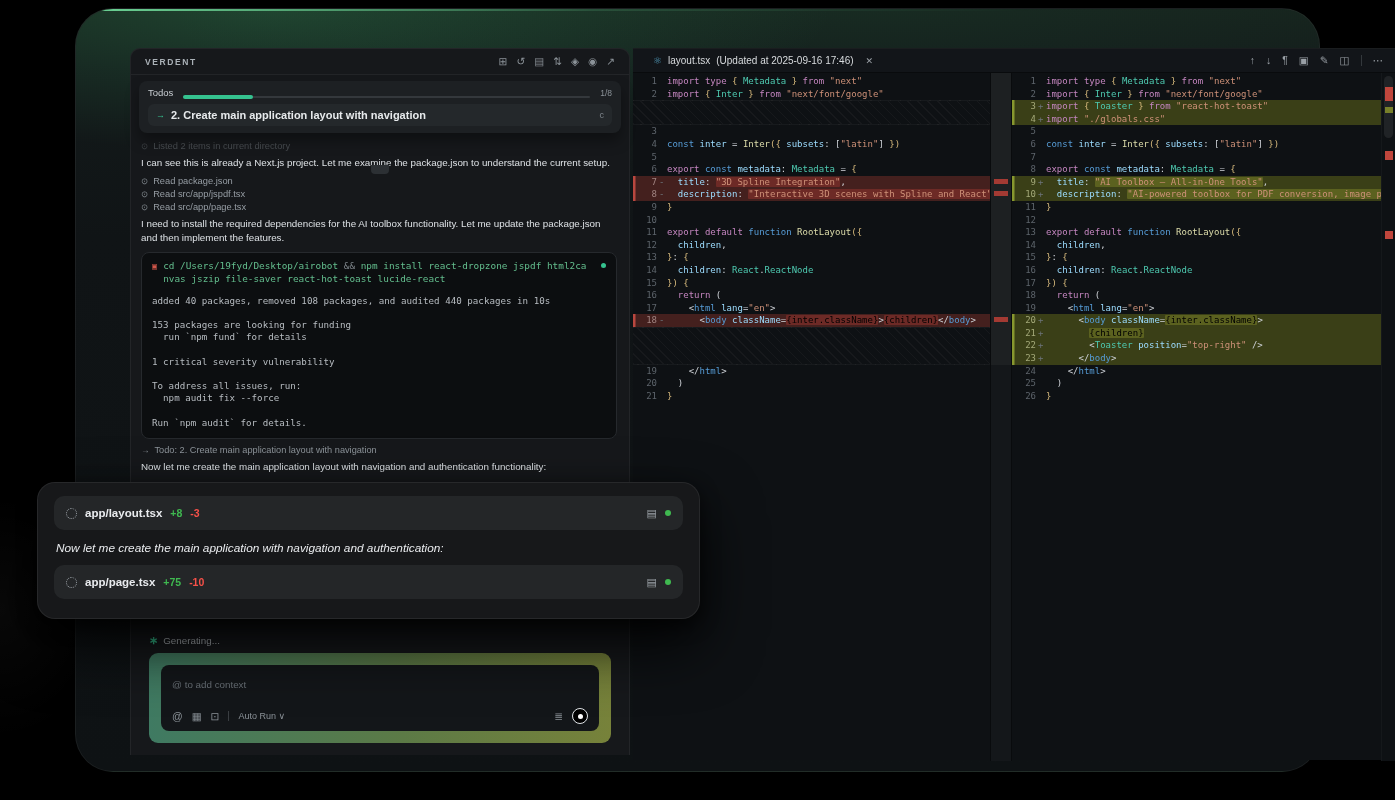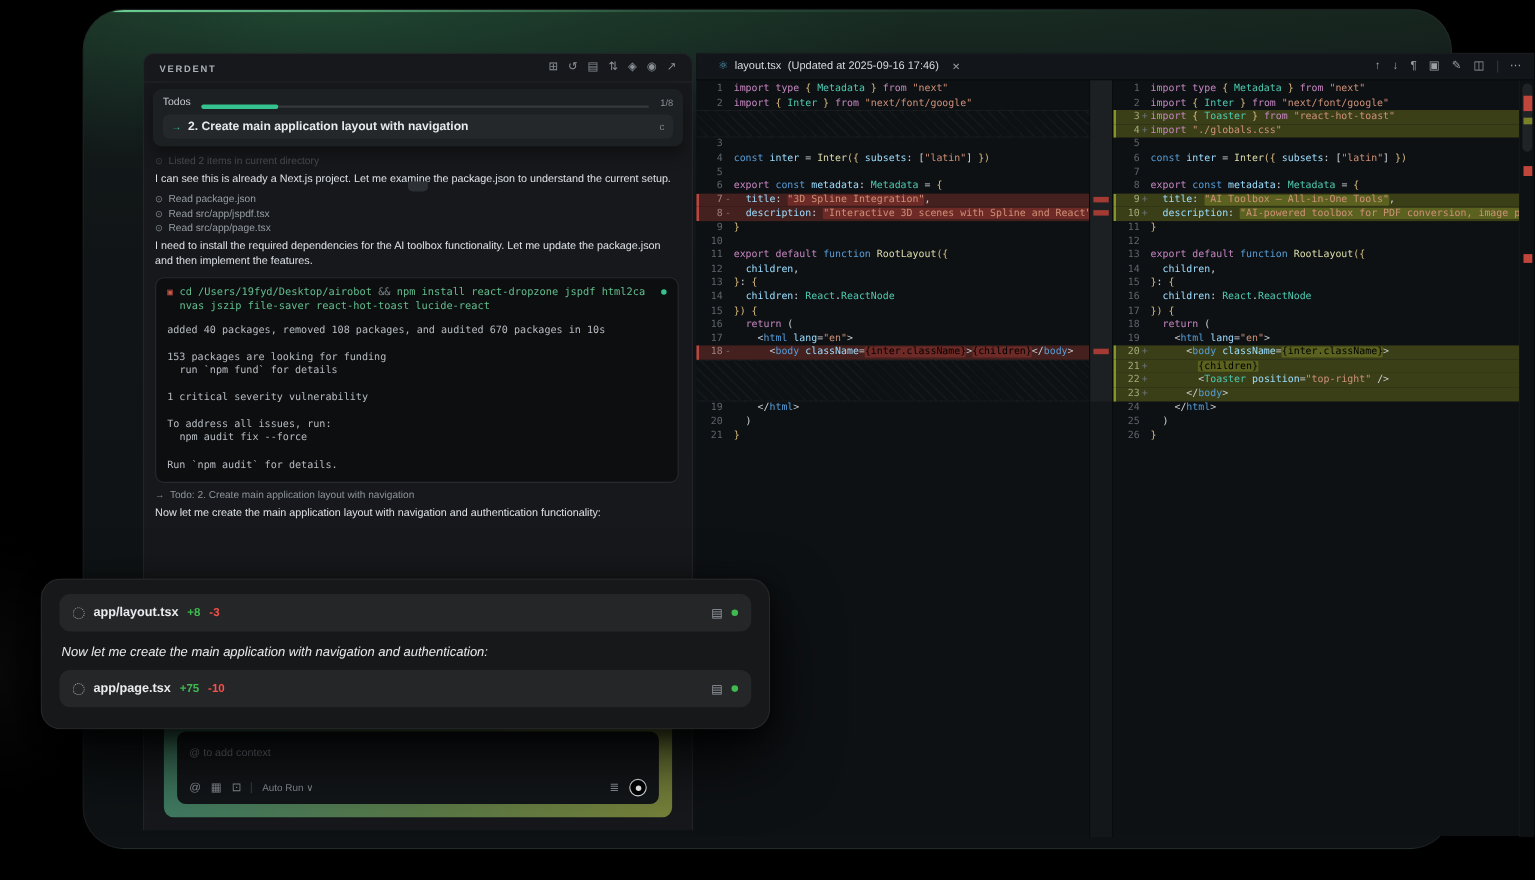--- a/index.html
+++ b/index.html
@@ -80,21 +80,21 @@
   .input-bar { display:flex; align-items:center; gap:9px; margin-top:16px; }
   .in-ico { color:#8b9298; font-size:10.5px; line-height:1; cursor:pointer; }
   .in-div { width:1px; height:10px; background:#3a3e42; }
   .auto-run { font-size:9px; color:#8b9298; cursor:pointer; }
   .input-bar .sp { flex:1; }
   .rec-btn { width:16px; height:16px; border-radius:50%; background:#000; border:1.5px solid #e2e6e9;
     display:flex; align-items:center; justify-content:center; cursor:pointer; }
   .rec-btn::after { content:""; width:5px; height:5px; border-radius:50%; background:#fff; }
 
   
-  .card { position:absolute; left:37px; top:526px; width:663px; height:137px; z-index:10;
+  .card { position:absolute; left:37px; top:482px; width:663px; height:137px; z-index:10;
     background:#17181a; border:1px solid rgba(255,255,255,0.07); border-radius:18px;
     box-shadow:0 26px 60px rgba(0,0,0,0.85), 0 6px 18px rgba(0,0,0,0.6);
     padding:13px 16px; }
   .file-pill { height:34px; background:#242628; border-radius:10px; display:flex; align-items:center;
     gap:8px; padding:0 12px; cursor:pointer; }
   .spin { width:11px; height:11px; border:1.5px dotted #9aa0a6; border-radius:50%; }
   .file-name { font-size:11.5px; font-weight:bold; color:#e9ebee; }
   .added { font-size:10.5px; font-weight:bold; color:#3fb950; }
   .removed { font-size:10.5px; font-weight:bold; color:#f85149; }
   .file-pill .sp { flex:1; }
@@ -202,21 +202,21 @@
         <span class="tool-text">Read src/app/page.tsx</span>
       </div>
       <div class="msg">I need to install the required dependencies for the AI toolbox functionality. Let me update the package.json and then implement the features.</div>
 
       <div class="terminal">
         <div class="cmd">
           <span class="cmd-ico">▣</span>
           <span class="cmd-text"><span>cd /Users/19fyd/Desktop/airobot </span><span class="cmd-op">&amp;&amp;</span><span> npm install react-dropzone jspdf html2canvas jszip file-saver react-hot-toast lucide-react</span></span>
         </div>
         <span class="cmd-dot"></span>
-        <pre class="term-out">added 40 packages, removed 108 packages, and audited 670 packages in 10s
+        <pre class="term-out">added 40 packages, removed 108 packages, and audited 440 packages in 10s
 
 153 packages are looking for funding
   run `npm fund` for details
 
 1 critical severity vulnerability
 
 To address all issues, run:
   npm audit fix --force
 
 Run `npm audit` for details.</pre>

